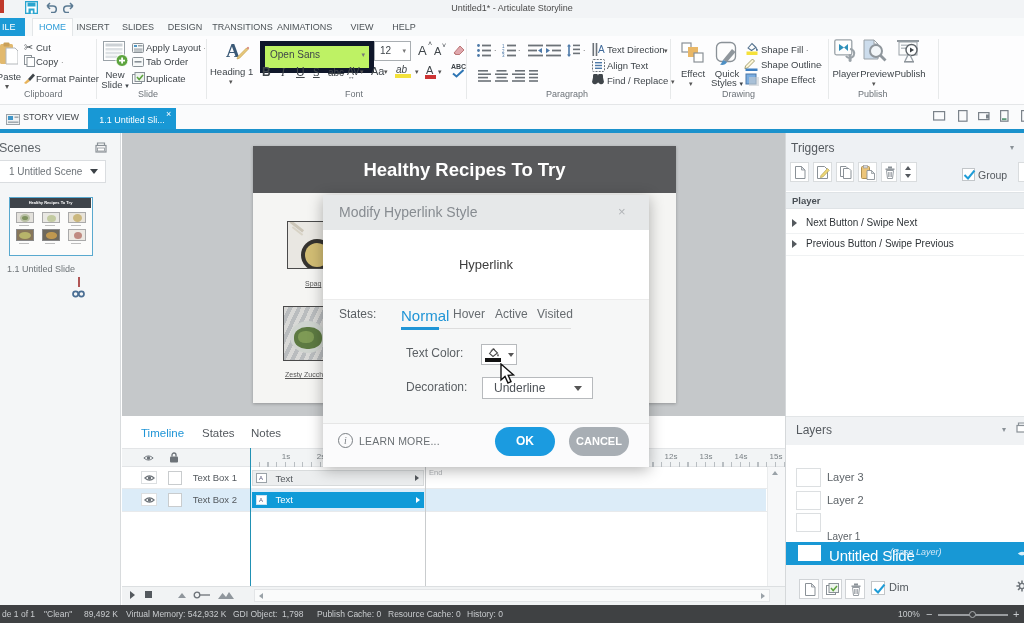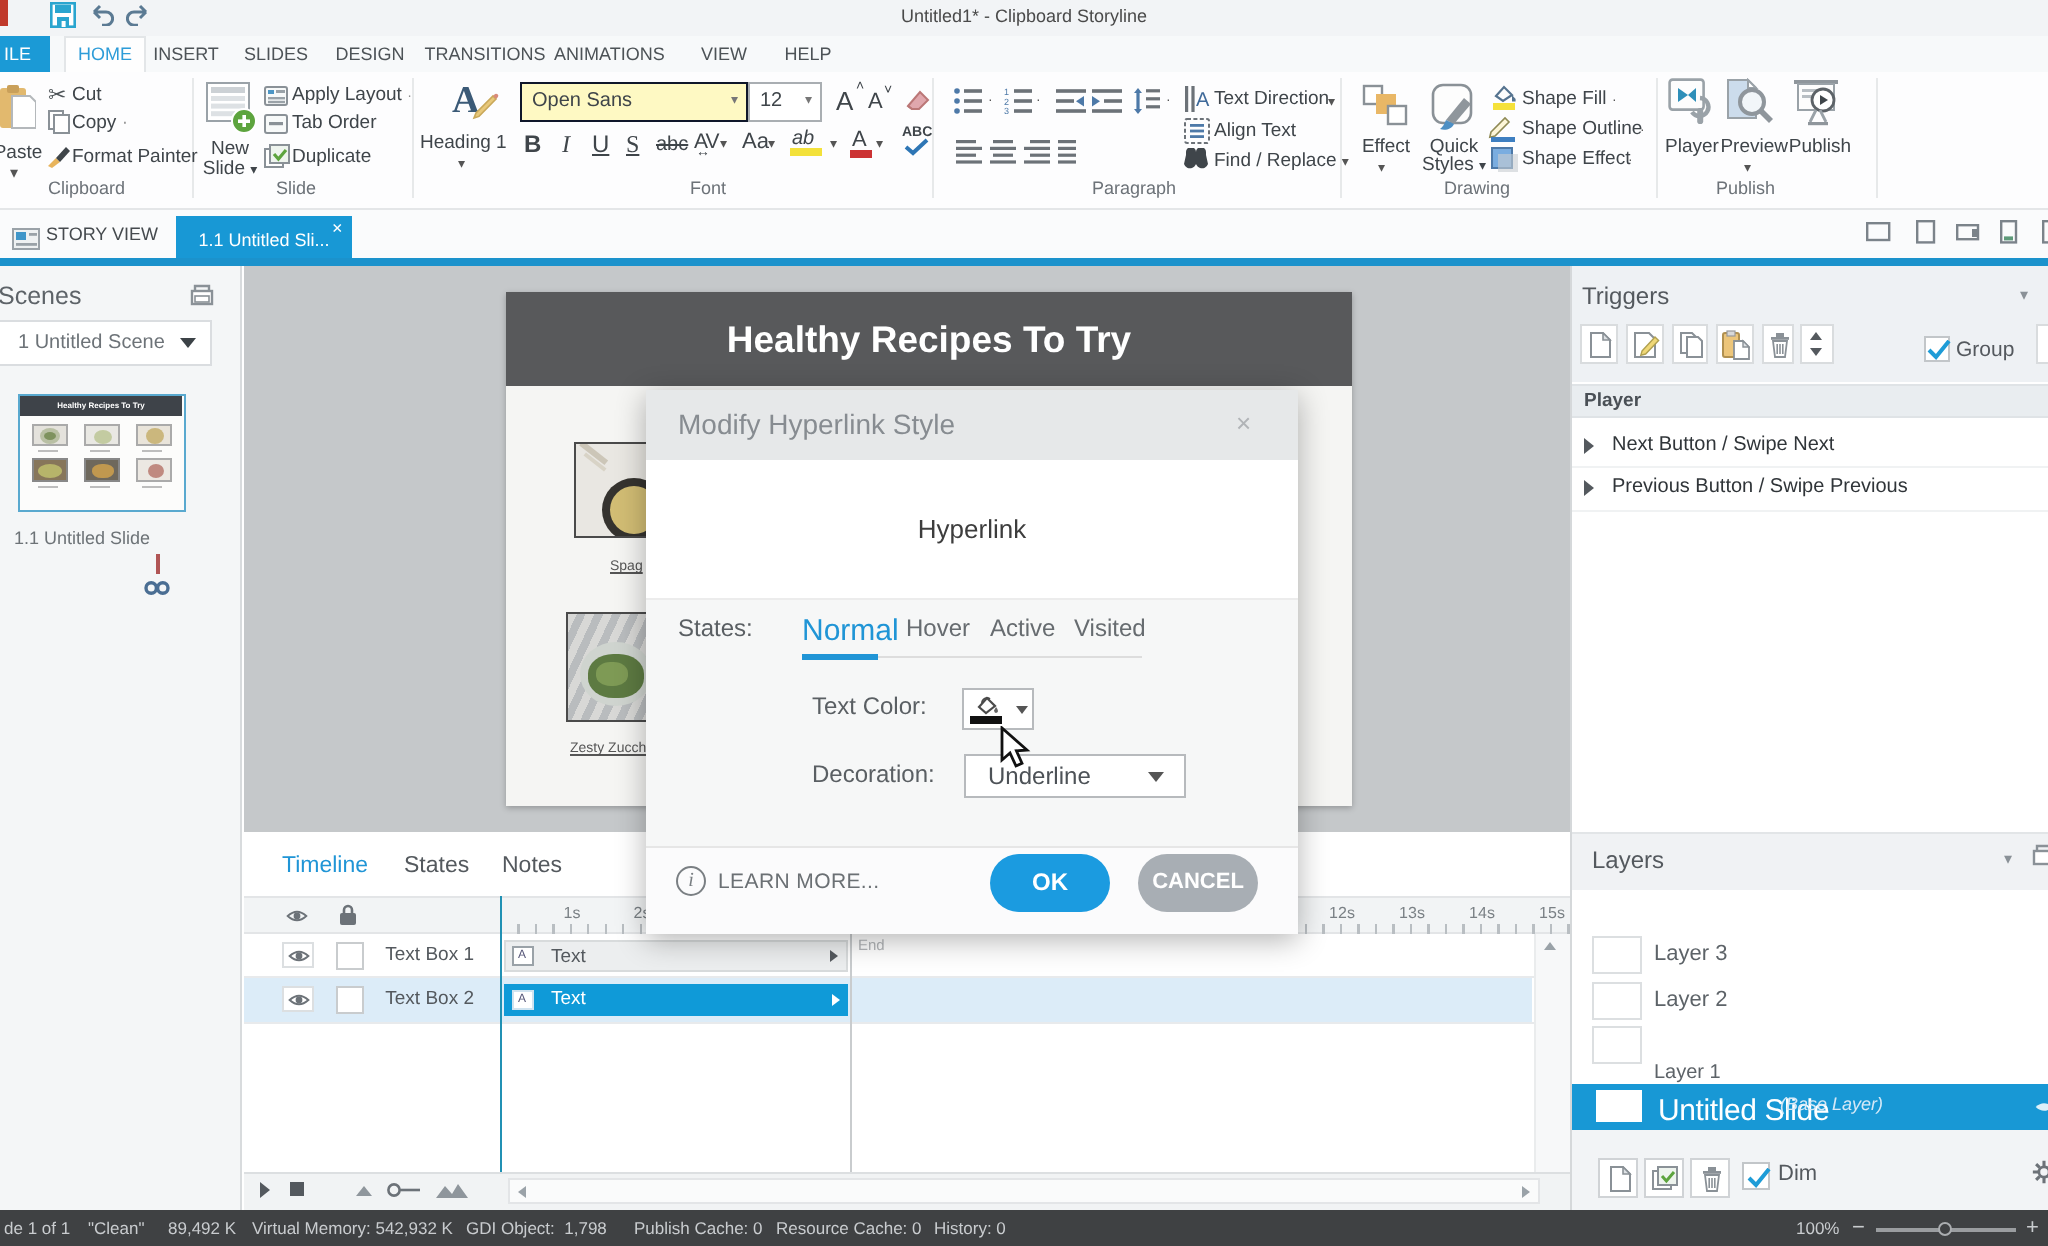--- a/index.html
+++ b/index.html
@@ -16,21 +16,21 @@
       <rect x="3.5" y="7.5" width="6" height="5" fill="#2aa5cf"></rect>
       <rect x="5.8" y="9.5" width="2" height="3" fill="#fff"></rect>
     </svg>
 
 <svg class="a" style="left:45px;top:2px" width="12" height="11" viewBox="0 0 12 11">
       <path d="M2 4 L5 1 M2 4 L5 7 M2 4 H8 a3.3 3.3 0 0 1 0 6.6 H6" fill="none" stroke="#5b7a93" stroke-width="1.5"></path>
     </svg>
 <svg class="a" style="left:63px;top:2px" width="12" height="11" viewBox="0 0 12 11">
       <path d="M10 4 L7 1 M10 4 L7 7 M10 4 H4 a3.3 3.3 0 0 0 0 6.6 H6" fill="none" stroke="#5b7a93" stroke-width="1.5"></path>
     </svg>
-<div class="a" style="left:0;top:3px;width:1024px;height:12px;font-size:9px;color:#4a4a4a;text-align:center">Untitled1* - Clipboard Storyline</div>
+<div class="a" style="left:0;top:3px;width:1024px;height:12px;font-size:9px;color:#4a4a4a;text-align:center">Untitled1* - Articulate Storyline</div>
 
 <div class="a" style="left:0;top:18px;width:1024px;height:18px;background:#f7f9fa"></div>
 <div class="a" style="left:0;top:18px;width:25px;height:18px;background:#1b9ad6;color:#fff;font-size:9px;line-height:18px;padding-left:2px">ILE</div>
 <div class="a" style="left:32px;top:18px;width:41px;height:18px;background:#fefefe;border:1px solid #e3e6e8;border-bottom:none;color:#2d9cd8;font-size:9px;line-height:17px;text-align:center">HOME</div>
 <div class="a" style="left:68px;top:18px;width:50px;height:18px;color:#4d5357;font-size:9px;line-height:18px;text-align:center">INSERT</div>
 <div class="a" style="left:113px;top:18px;width:50px;height:18px;color:#4d5357;font-size:9px;line-height:18px;text-align:center">SLIDES</div>
 <div class="a" style="left:159px;top:18px;width:52px;height:18px;color:#4d5357;font-size:9px;line-height:18px;text-align:center">DESIGN</div>
 <div class="a" style="left:210px;top:18px;width:65px;height:18px;color:#4d5357;font-size:9px;line-height:18px;text-align:center">TRANSITIONS</div>
 <div class="a" style="left:277px;top:18px;width:63px;height:18px;color:#4d5357;font-size:9px;line-height:18px;text-align:left">ANIMATIONS</div>
 <div class="a" style="left:342px;top:18px;width:40px;height:18px;color:#4d5357;font-size:9px;line-height:18px;text-align:center">VIEW</div>
@@ -99,21 +99,21 @@
   <div class="a" style="left:146px;top:37px;width:50px;height:11px">Duplicate</div>
   <div class="a" style="left:138px;top:53px;width:30px;height:11px;font-size:9px;color:#6c7278">Slide</div>
 
   <div class="a" style="left:226px;top:4px;width:22px;height:20px;color:#3b5a77;font-size:19px;font-weight:bold;font-family:'Liberation Serif',serif">A</div>
   <svg class="a" style="left:236px;top:10px" width="14" height="14" viewBox="0 0 14 14">
         <path d="M1 13 L3.5 12.2 L12 3.5 L10.5 2 L2 10.5 Z" fill="#e8c87a" stroke="#c9a85a" stroke-width="0.8"></path>
         <path d="M10.5 2 L12 3.5 L13 2.5 a1.1 1.1 0 0 0 -1.5 -1.5 Z" fill="#d98b7a"></path>
       </svg>
   <div class="a" style="left:210px;top:30px;width:46px;height:11px">Heading 1</div>
   <div class="a" style="left:229px;top:42px;width:8px;height:8px;font-size:7px;color:#555">▾</div>
-  <div class="a" style="left:260px;top:5px;width:114px;height:20px;background:#fef9c3;border:1px solid #0f172a;font-size:10px;color:#3f454a;line-height:18px;padding-left:5px">Open Sans<span style="position:absolute;right:4px;top:0;font-size:7px;color:#777">▾</span></div>
+  <div class="a" style="left:260px;top:5px;width:114px;height:32px;background:#bef264;border:5px solid #0f172a;font-size:10px;color:#3f454a;line-height:18px;padding-left:5px">Open Sans<span style="position:absolute;right:4px;top:0;font-size:7px;color:#777">▾</span></div>
   <div class="a" style="left:374px;top:5px;width:37px;height:20px;background:#fff;border:1px solid #a9aeb2;border-left:1px solid #a9aeb2;font-size:10px;color:#3f454a;line-height:18px;padding-left:5px">12<span style="position:absolute;right:4px;top:0;font-size:7px;color:#777">▾</span></div>
   <div class="a" style="left:418px;top:7px;width:16px;height:14px;font-size:13px;color:#3f454a">A<span style="position:absolute;left:10px;top:-3px;font-size:7px">˄</span></div>
   <div class="a" style="left:434px;top:9px;width:14px;height:14px;font-size:11px;color:#3f454a">A<span style="position:absolute;left:8px;top:-3px;font-size:7px">˅</span></div>
   <svg class="a" style="left:452px;top:7px" width="14" height="14" viewBox="0 0 14 14">
         <path d="M2 10 L8 3 L12 7 L7.5 11.5 L4 11.5 Z" fill="#e0a7ad" stroke="#b77"></path>
         <path d="M2 10 l2 1.5 h3.5" fill="none" stroke="#b77"></path>
       </svg>
   <div class="a" style="left:262px;top:29px;width:12px;height:13px;font-weight:bold;font-size:12px;color:#3f454a">B</div>
   <div class="a" style="left:281px;top:29px;width:8px;height:13px;font-style:italic;font-size:12px;font-family:'Liberation Serif',serif;color:#3f454a">I</div>
   <div class="a" style="left:296px;top:29px;width:10px;height:13px;font-size:12px;text-decoration:underline;color:#3f454a">U</div>

